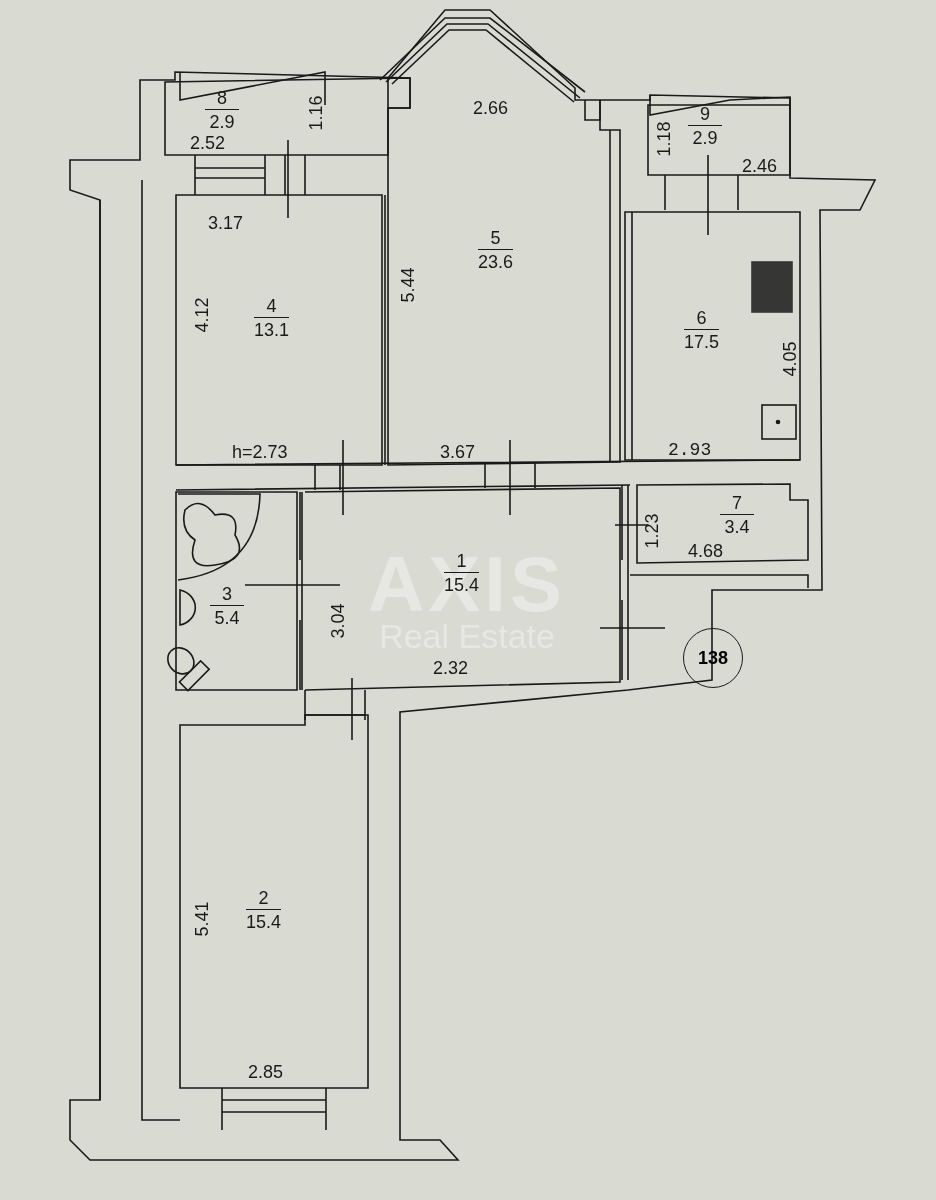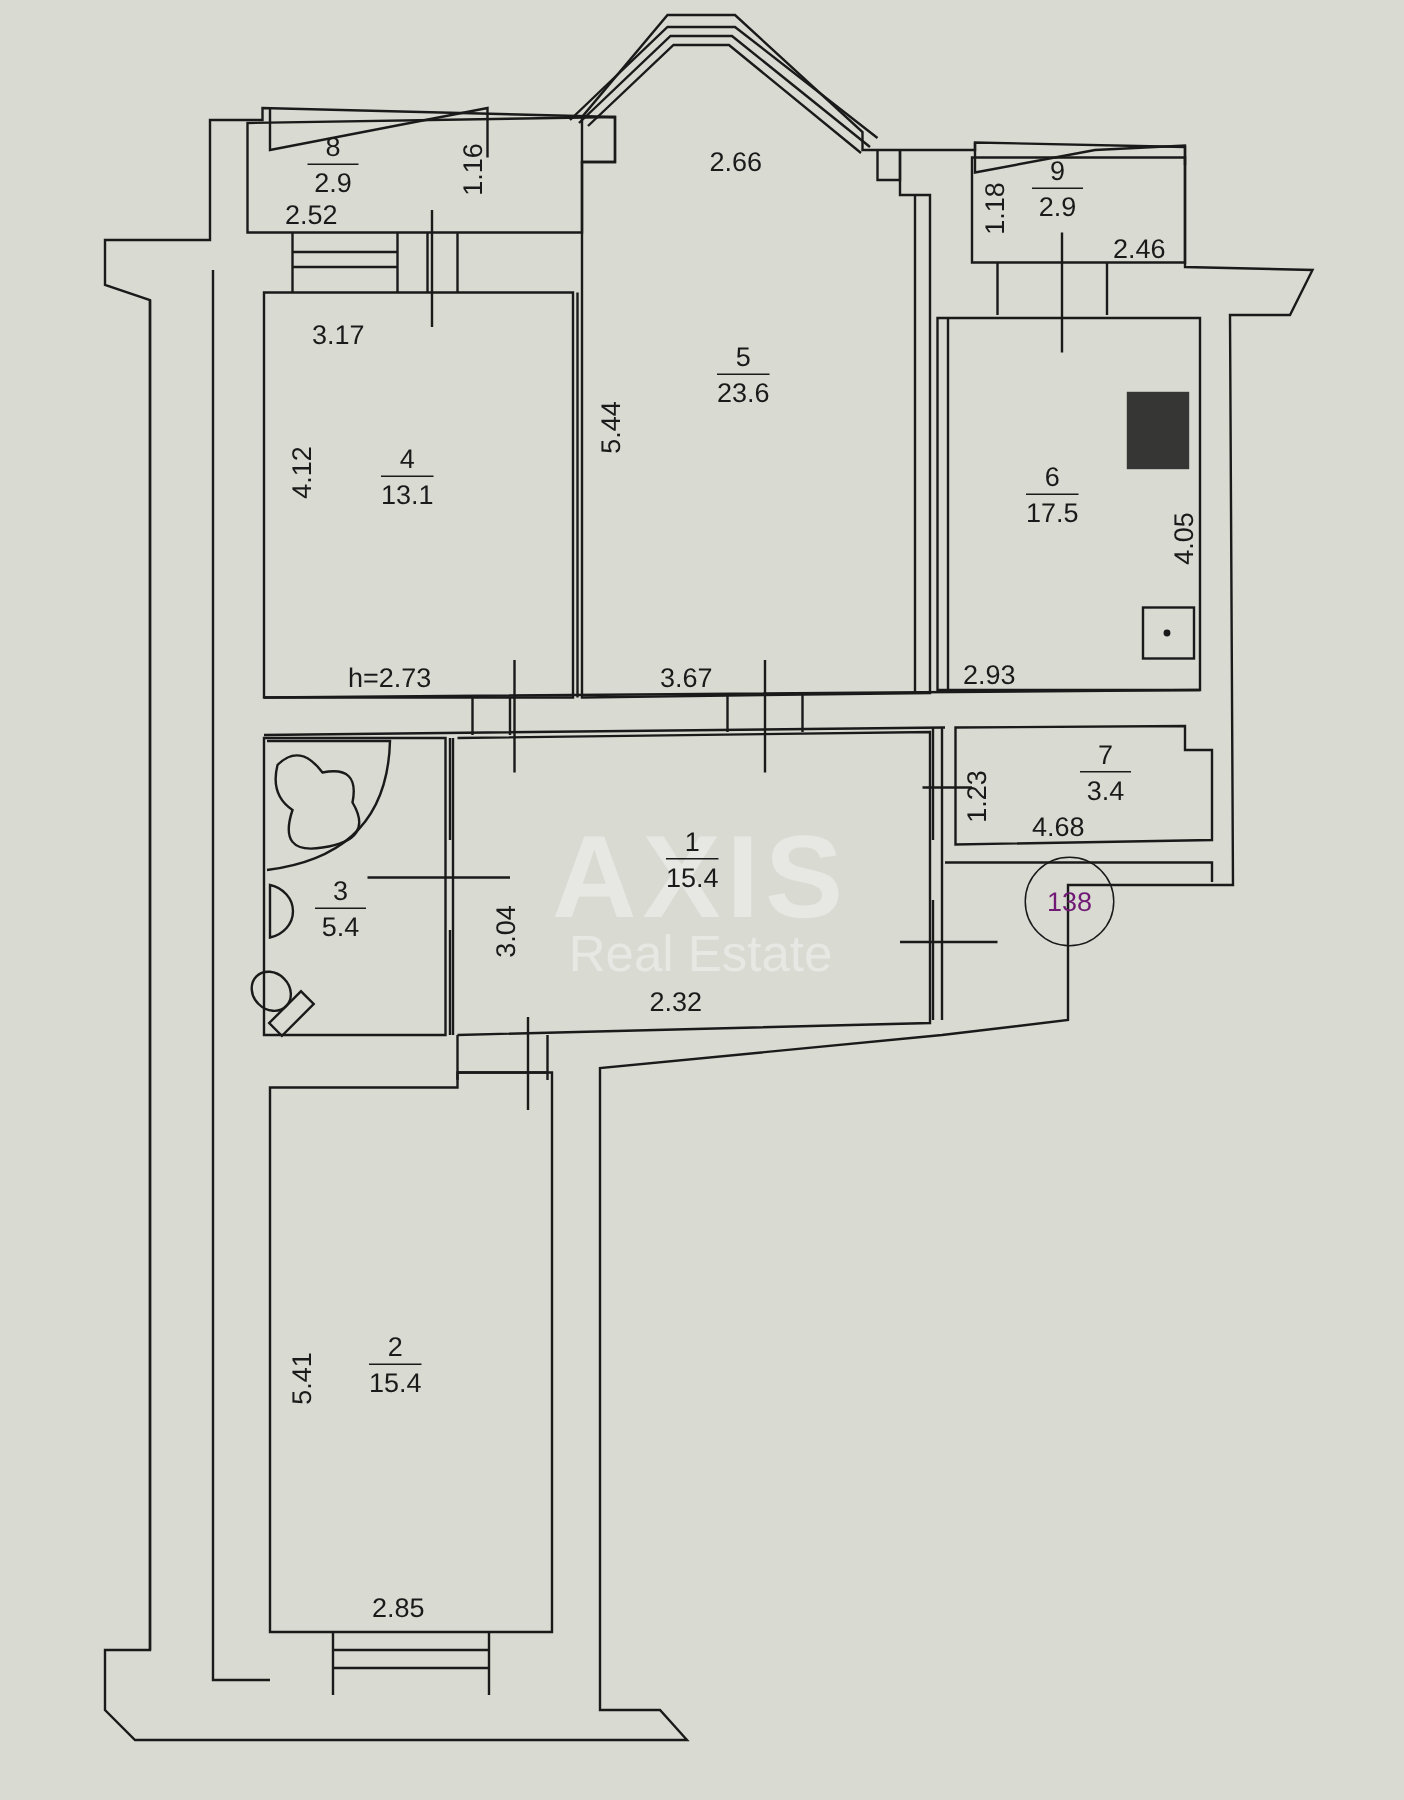--- a/index.html
+++ b/index.html
@@ -6,21 +6,21 @@
   body{width:936px;height:1200px;background:#d9dad2;overflow:hidden;position:relative;font-family:"Liberation Sans",sans-serif;}
   #plan{position:absolute;left:0;top:0;}
   .lbl{position:absolute;color:#1a1a1a;font-size:18px;line-height:1;white-space:nowrap;}
   .vert{transform:rotate(-90deg);transform-origin:center center;}
   .room{position:absolute;text-align:center;color:#1a1a1a;font-size:18px;line-height:1.15;}
   .room .num{display:block;padding:0 12px;border-bottom:1.5px solid #1a1a1a;}
   .room .area{display:block;padding-top:2px;}
   .wm{position:absolute;left:368px;top:545px;text-align:center;color:rgba(255,255,255,0.38);}
   .wm .big{font-size:78px;font-weight:bold;letter-spacing:4px;line-height:1;}
   .wm .small{font-size:34px;line-height:1;margin-top:-4px;}
-  .circle{position:absolute;left:683px;top:571px;width:58px;height:58px;border:1.5px solid #1a1a1a;border-radius:50%;display:flex;align-items:center;justify-content:center;font-size:18px;color:#701a75;}
+  .circle{position:absolute;left:683px;top:628px;width:58px;height:58px;border:1.5px solid #1a1a1a;border-radius:50%;display:flex;align-items:center;justify-content:center;font-size:18px;color:#000000;font-weight:bold;}
 </style>
 </head>
 <body>
 
 <svg id="plan" width="936" height="1200" viewBox="0 0 936 1200" xmlns="http://www.w3.org/2000/svg">
   <g fill="none" stroke="#1a1a1a" stroke-width="1.6">
 
     <path d="M70 160 L140 160 L140 80 L175 80 L175 72 L410 78 L410 108 L388 108 L388 78 L445 10 L490 10 L575 88 L575 100 L600 100 L600 120 L585 120 L585 100 L650 100 L650 95 L790 98 L790 178 L875 180 L860 210 L820 210 L822 590 L712 590 L712 680 L628 690 L400 712 L400 1140 L440 1140 L458 1160 L90 1160 L70 1140 L70 1100 L100 1100 L100 200 L70 190 Z"></path>
 
     <path d="M142 180 L142 1120 L180 1120"></path>
@@ -133,19 +133,19 @@
 <div class="lbl vert" style="left:298px;top:104px;">1.16</div>
 <div class="lbl" style="left:473px;top:99px;">2.66</div>
 <div class="lbl vert" style="left:646px;top:130px;">1.18</div>
 <div class="lbl" style="left:742px;top:157px;">2.46</div>
 <div class="lbl" style="left:208px;top:201px;margin-top:13px;">3.17</div>
 <div class="lbl vert" style="left:184px;top:306px;">4.12</div>
 <div class="lbl vert" style="left:390px;top:276px;">5.44</div>
 <div class="lbl vert" style="left:772px;top:350px;">4.05</div>
 <div class="lbl" style="left:232px;top:443px;">h=2.73</div>
 <div class="lbl" style="left:440px;top:443px;">3.67</div>
-<div class="lbl" style="left:642px;top:441px;">2.93</div>
+<div class="lbl" style="left:668px;top:441px;font-family:Liberation Mono, monospace;">2.93</div>
 <div class="lbl vert" style="left:634px;top:522px;">1.23</div>
 <div class="lbl" style="left:688px;top:542px;">4.68</div>
 <div class="lbl vert" style="left:320px;top:612px;">3.04</div>
 <div class="lbl" style="left:433px;top:659px;">2.32</div>
 <div class="lbl vert" style="left:184px;top:910px;">5.41</div>
 <div class="lbl" style="left:248px;top:1063px;">2.85</div>
 
 </body></html>

